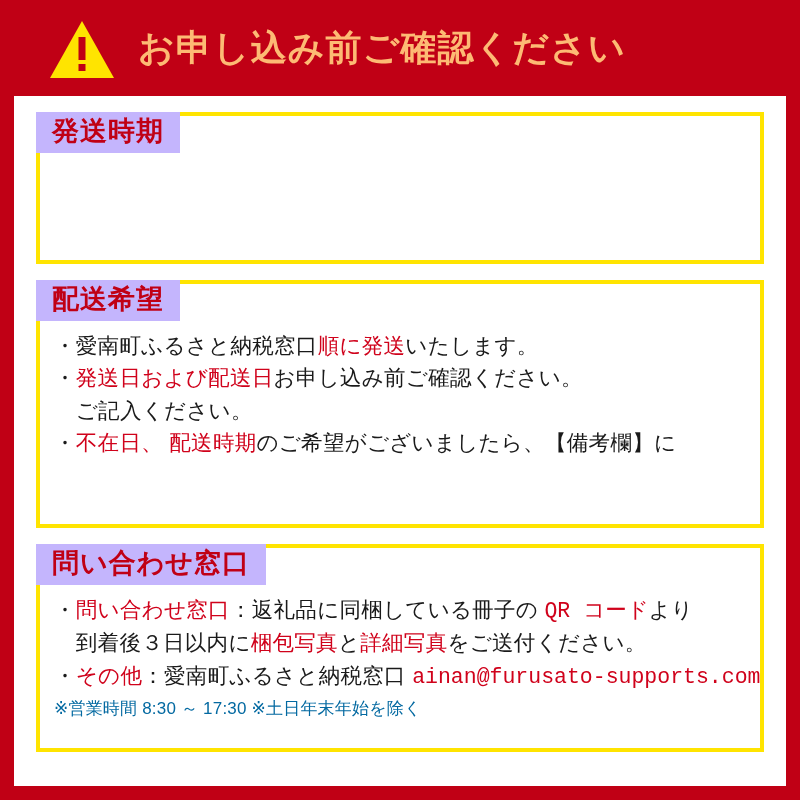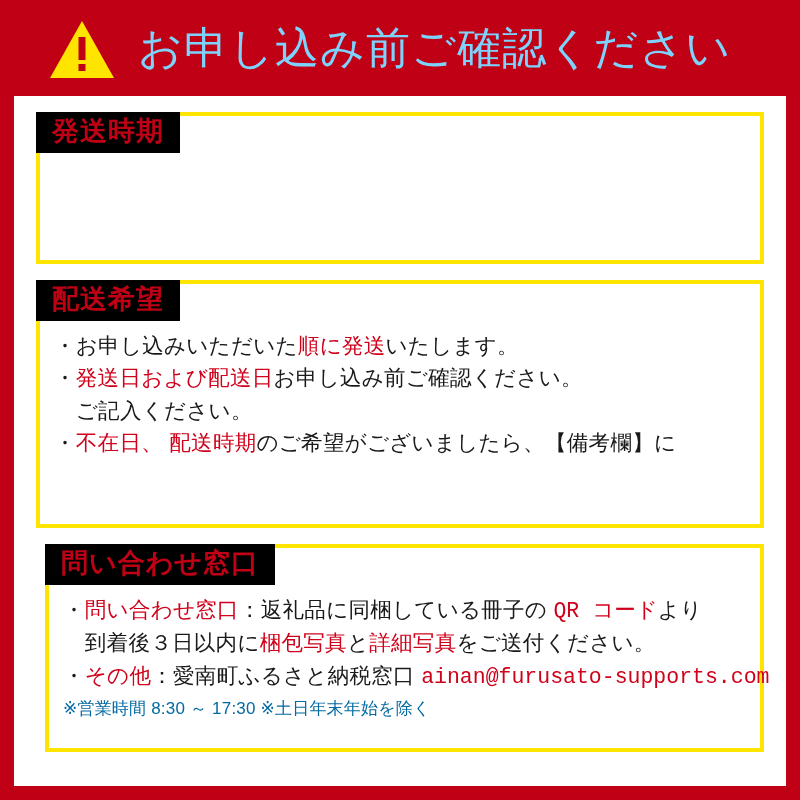--- a/index.html
+++ b/index.html
@@ -31,23 +31,23 @@
   }
   .warn-icon {
     width: 68px;
     height: 62px;
     flex: 0 0 auto;
     margin-right: 22px;
     position: relative;
     top: 2px;
   }
   .header-title {
-    color: #7dd3fc;
-    font-size: 44px;
-    font-weight: normal;
+    color: #fdba74;
+    font-size: 36px;
+    font-weight: bold;
     letter-spacing: 1px;
     white-space: nowrap;
   }
   
   .body-card {
     position: absolute;
     left: 14px;
     right: 14px;
     top: 96px;
     bottom: 14px;
@@ -60,21 +60,21 @@
     border: 4px solid #ffe400;
     box-sizing: border-box;
     position: relative;
     margin-bottom: 16px;
     padding: 30px 14px 12px 14px;
   }
   .section-title {
     position: absolute;
     top: -4px;
     left: -4px;
-    background: #000000;
+    background: #c4b5fd;
     color: #c00015;
     font-size: 27px;
     font-weight: bold;
     line-height: 1;
     padding: 6px 16px 8px 16px;
     white-space: nowrap;
     letter-spacing: 1px;
   }
   .section-inner {
     padding-top: 16px;
@@ -102,21 +102,21 @@
     letter-spacing: 0.2px;
     margin-top: 4px;
     white-space: nowrap;
   }
   .mono {
     font-family: "Liberation Mono", "DejaVu Sans Mono", monospace;
     letter-spacing: 0;
   }
   #s1 { height: 152px; }
   #s2 { height: 248px; }
-  #s3 { height: 208px; margin-left: 9px; }
+  #s3 { height: 208px; }
 </style>
 </head>
 <body>
 
 <div class="poster">
 
   <div class="header">
     <div class="warn-icon">
       <svg viewBox="0 0 68 62" width="68" height="62" aria-hidden="true">
         <polygon points="34,2 66,59 2,59" fill="#ffe400"></polygon>
@@ -130,21 +130,21 @@
   <div class="body-card">
 
     <div class="section" id="s1">
       <div class="section-title">発送時期</div>
     </div>
 
     <div class="section" id="s2">
       <div class="section-title">配送希望</div>
       <div class="section-inner">
         <div class="bullet-line">
-          <span>・お申し込みいただいた</span><span class="red">順に発送</span><span>いたします。</span>
+          <span>・愛南町ふるさと納税窓口</span><span class="red">順に発送</span><span>いたします。</span>
         </div>
         <div class="bullet-line">
           <span>・</span><span class="red">発送日および配送日</span><span>お申し込み前ご確認ください。</span>
         </div>
         <div class="bullet-line">
           <span>　ご記入ください。</span>
         </div>
         <div class="bullet-line">
           <span>・</span><span class="red">不在日、 配送時期</span><span>のご希望がございましたら、【備考欄】に</span>
         </div>

